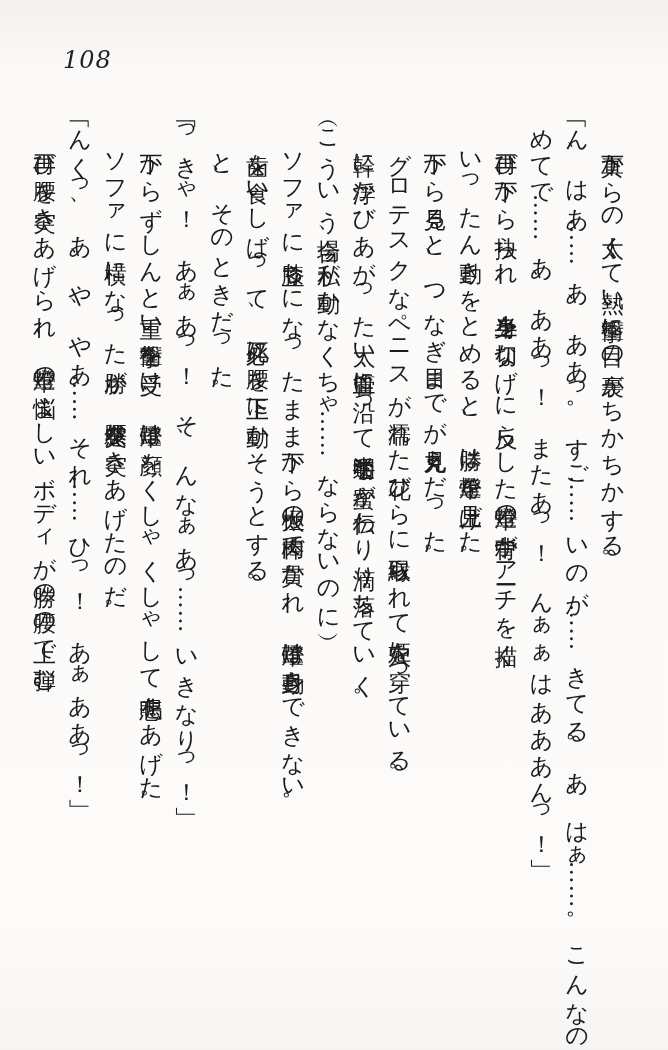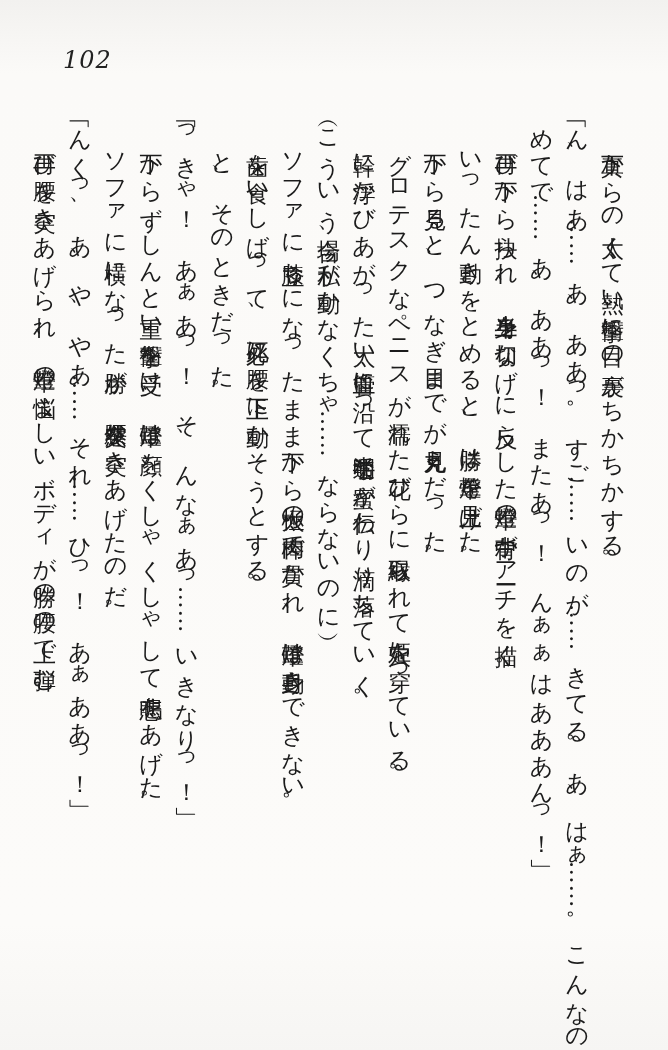--- a/index.html
+++ b/index.html
@@ -38,21 +38,21 @@
     margin: 0;
     padding: 0;
     line-height: 35.5px;
     white-space: nowrap;
   }
 </style>
 </head>
 <body>
 
 <div class="page">
-  <div class="page-number">102</div>
+  <div class="page-number">108</div>
 
   <div class="text-block">
     <p>　真下からの太くて熱い衝撃に目の裏がちかちかする。</p>
     <p>「ん、はあ……あ、ああっ。すご……いのが……きてる。あ、はぁ……。こんなの初</p>
     <p>めてで……あ、ああっ！　またあっ！　んぁぁはあああんっ！」</p>
     <p>　再び下から抉られ、上半身を切なげに反らした燈華の背中がアーチを描く。</p>
     <p>　いったん動きをとめると、勝は燈華を見上げた。</p>
     <p>　下から見ると、つなぎ目までが丸見えだった。</p>
     <p>　グロテスクなペニスが濡れた花びらに縁取られて姫穴を穿っている。</p>
     <p>　幹に浮かびあがった太い血管に沿って半透明な蜜が伝わり滴り落ちていく。</p>

